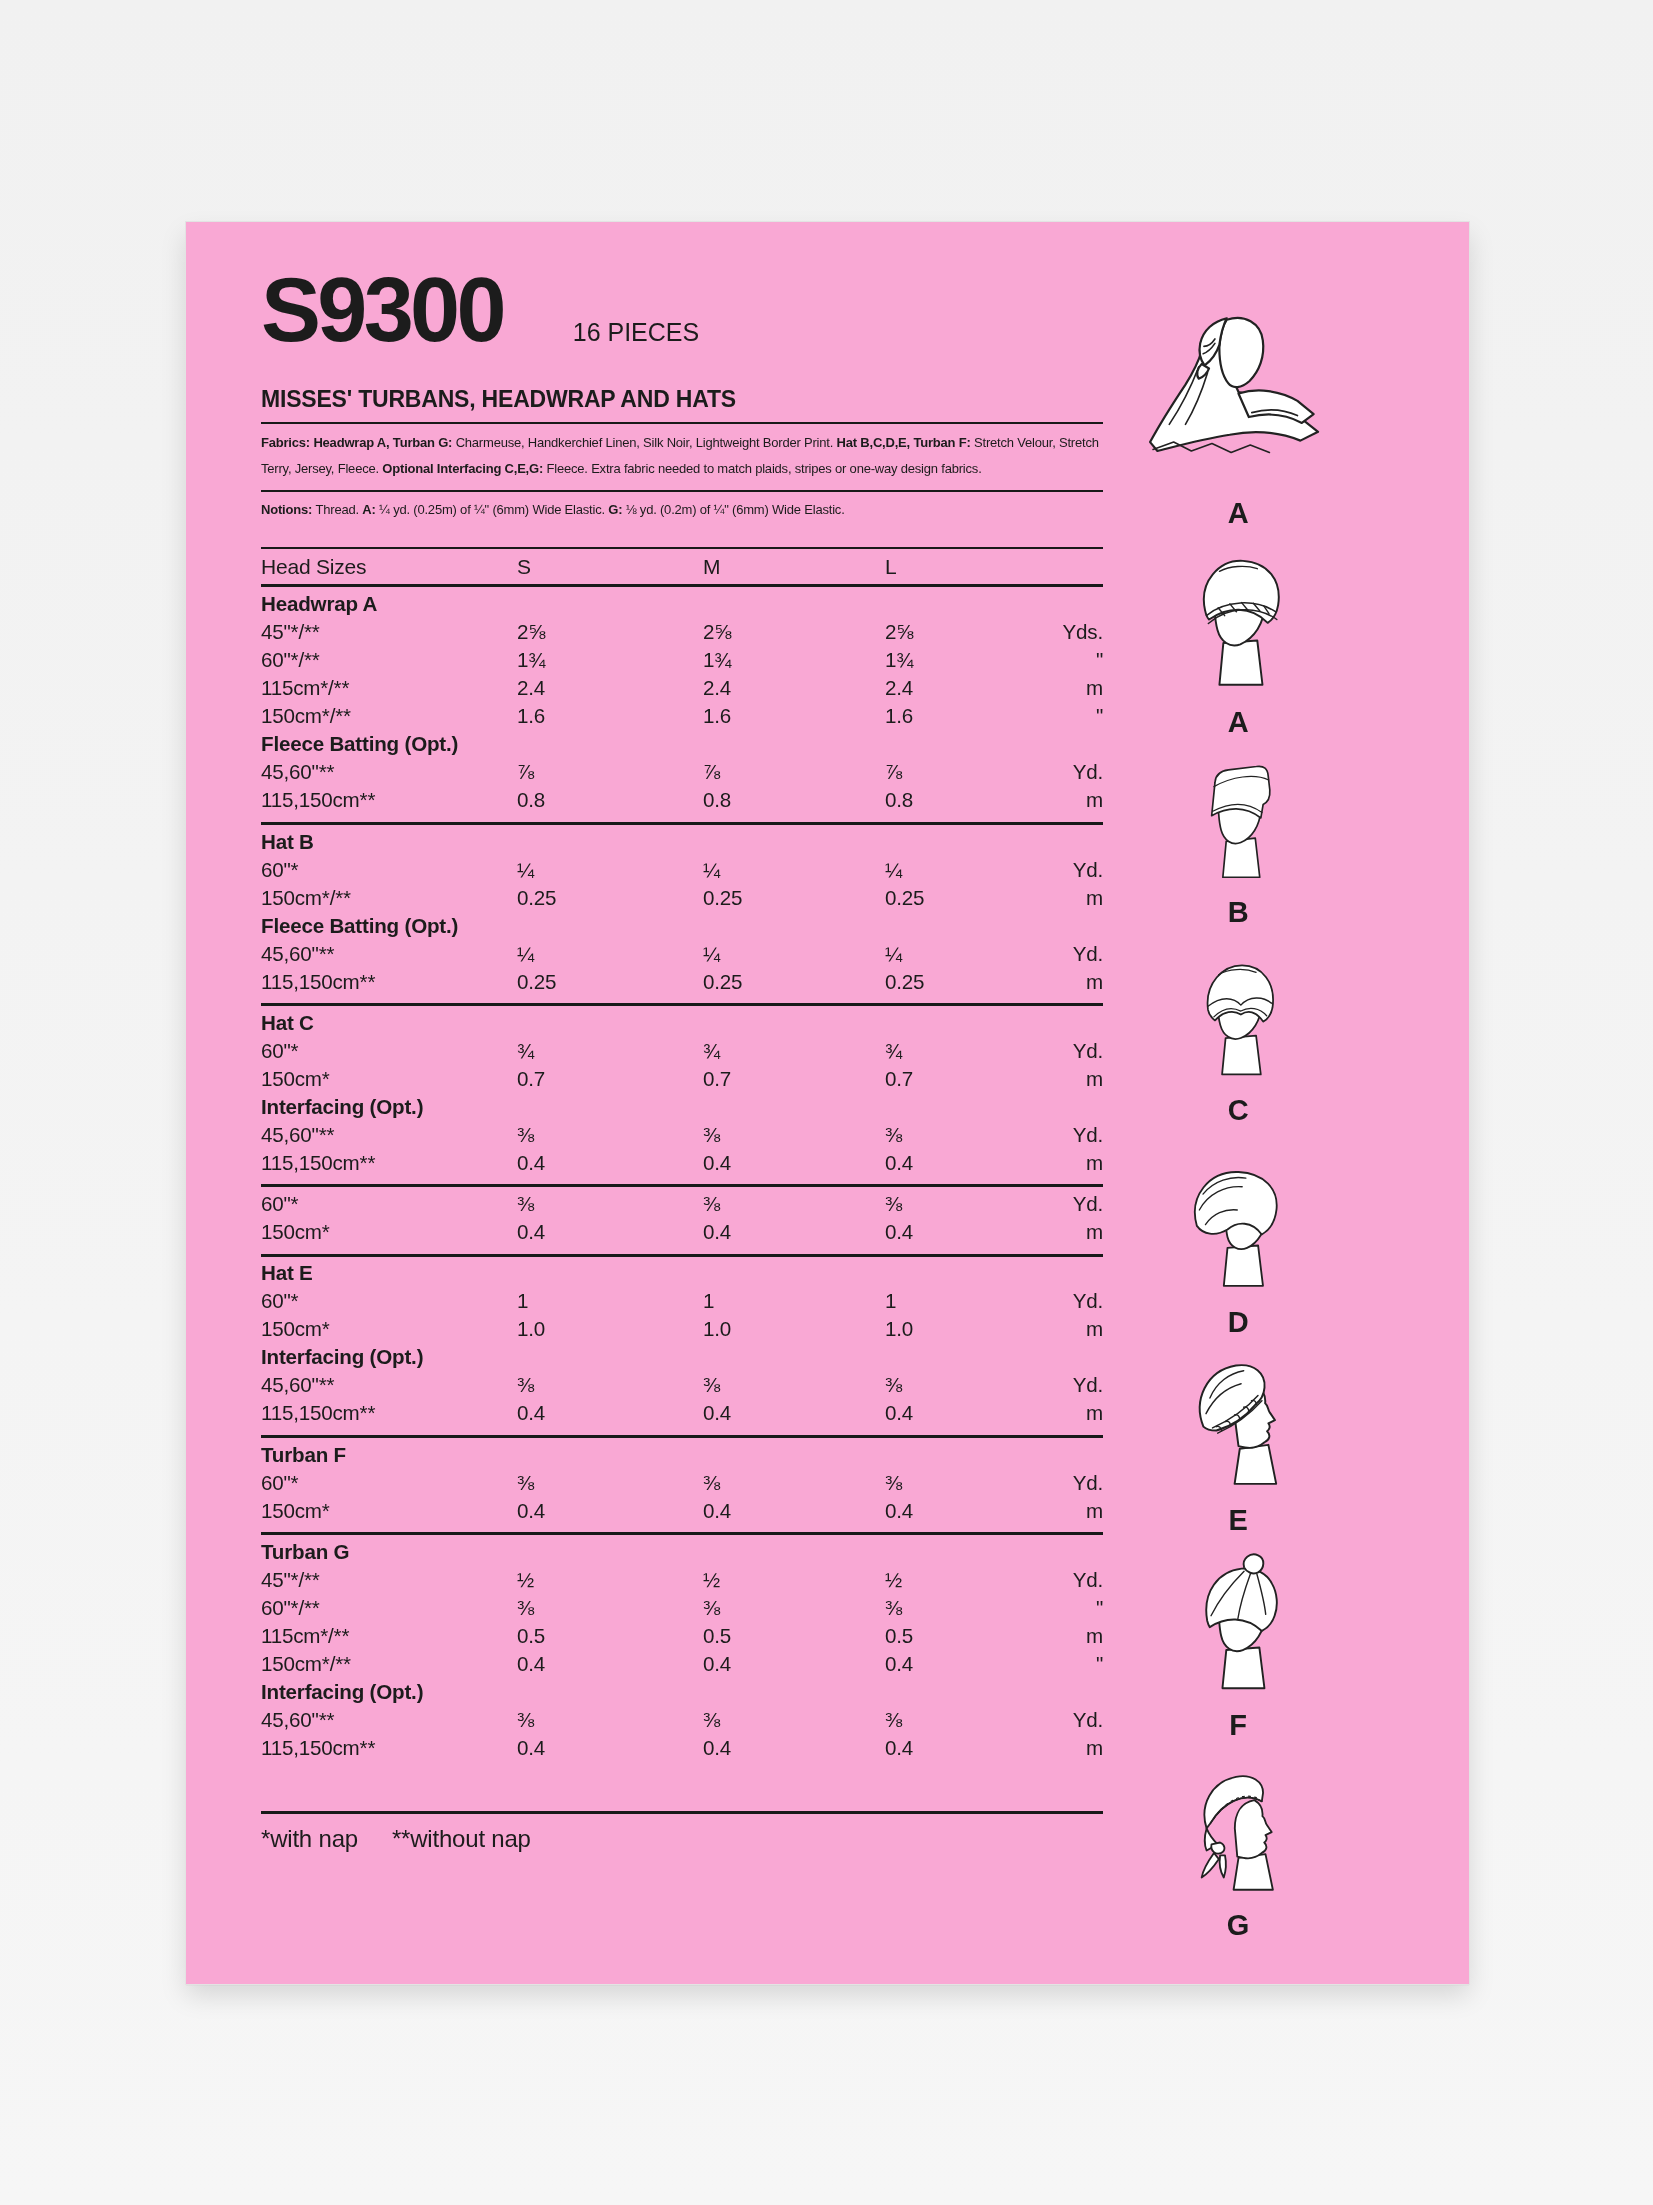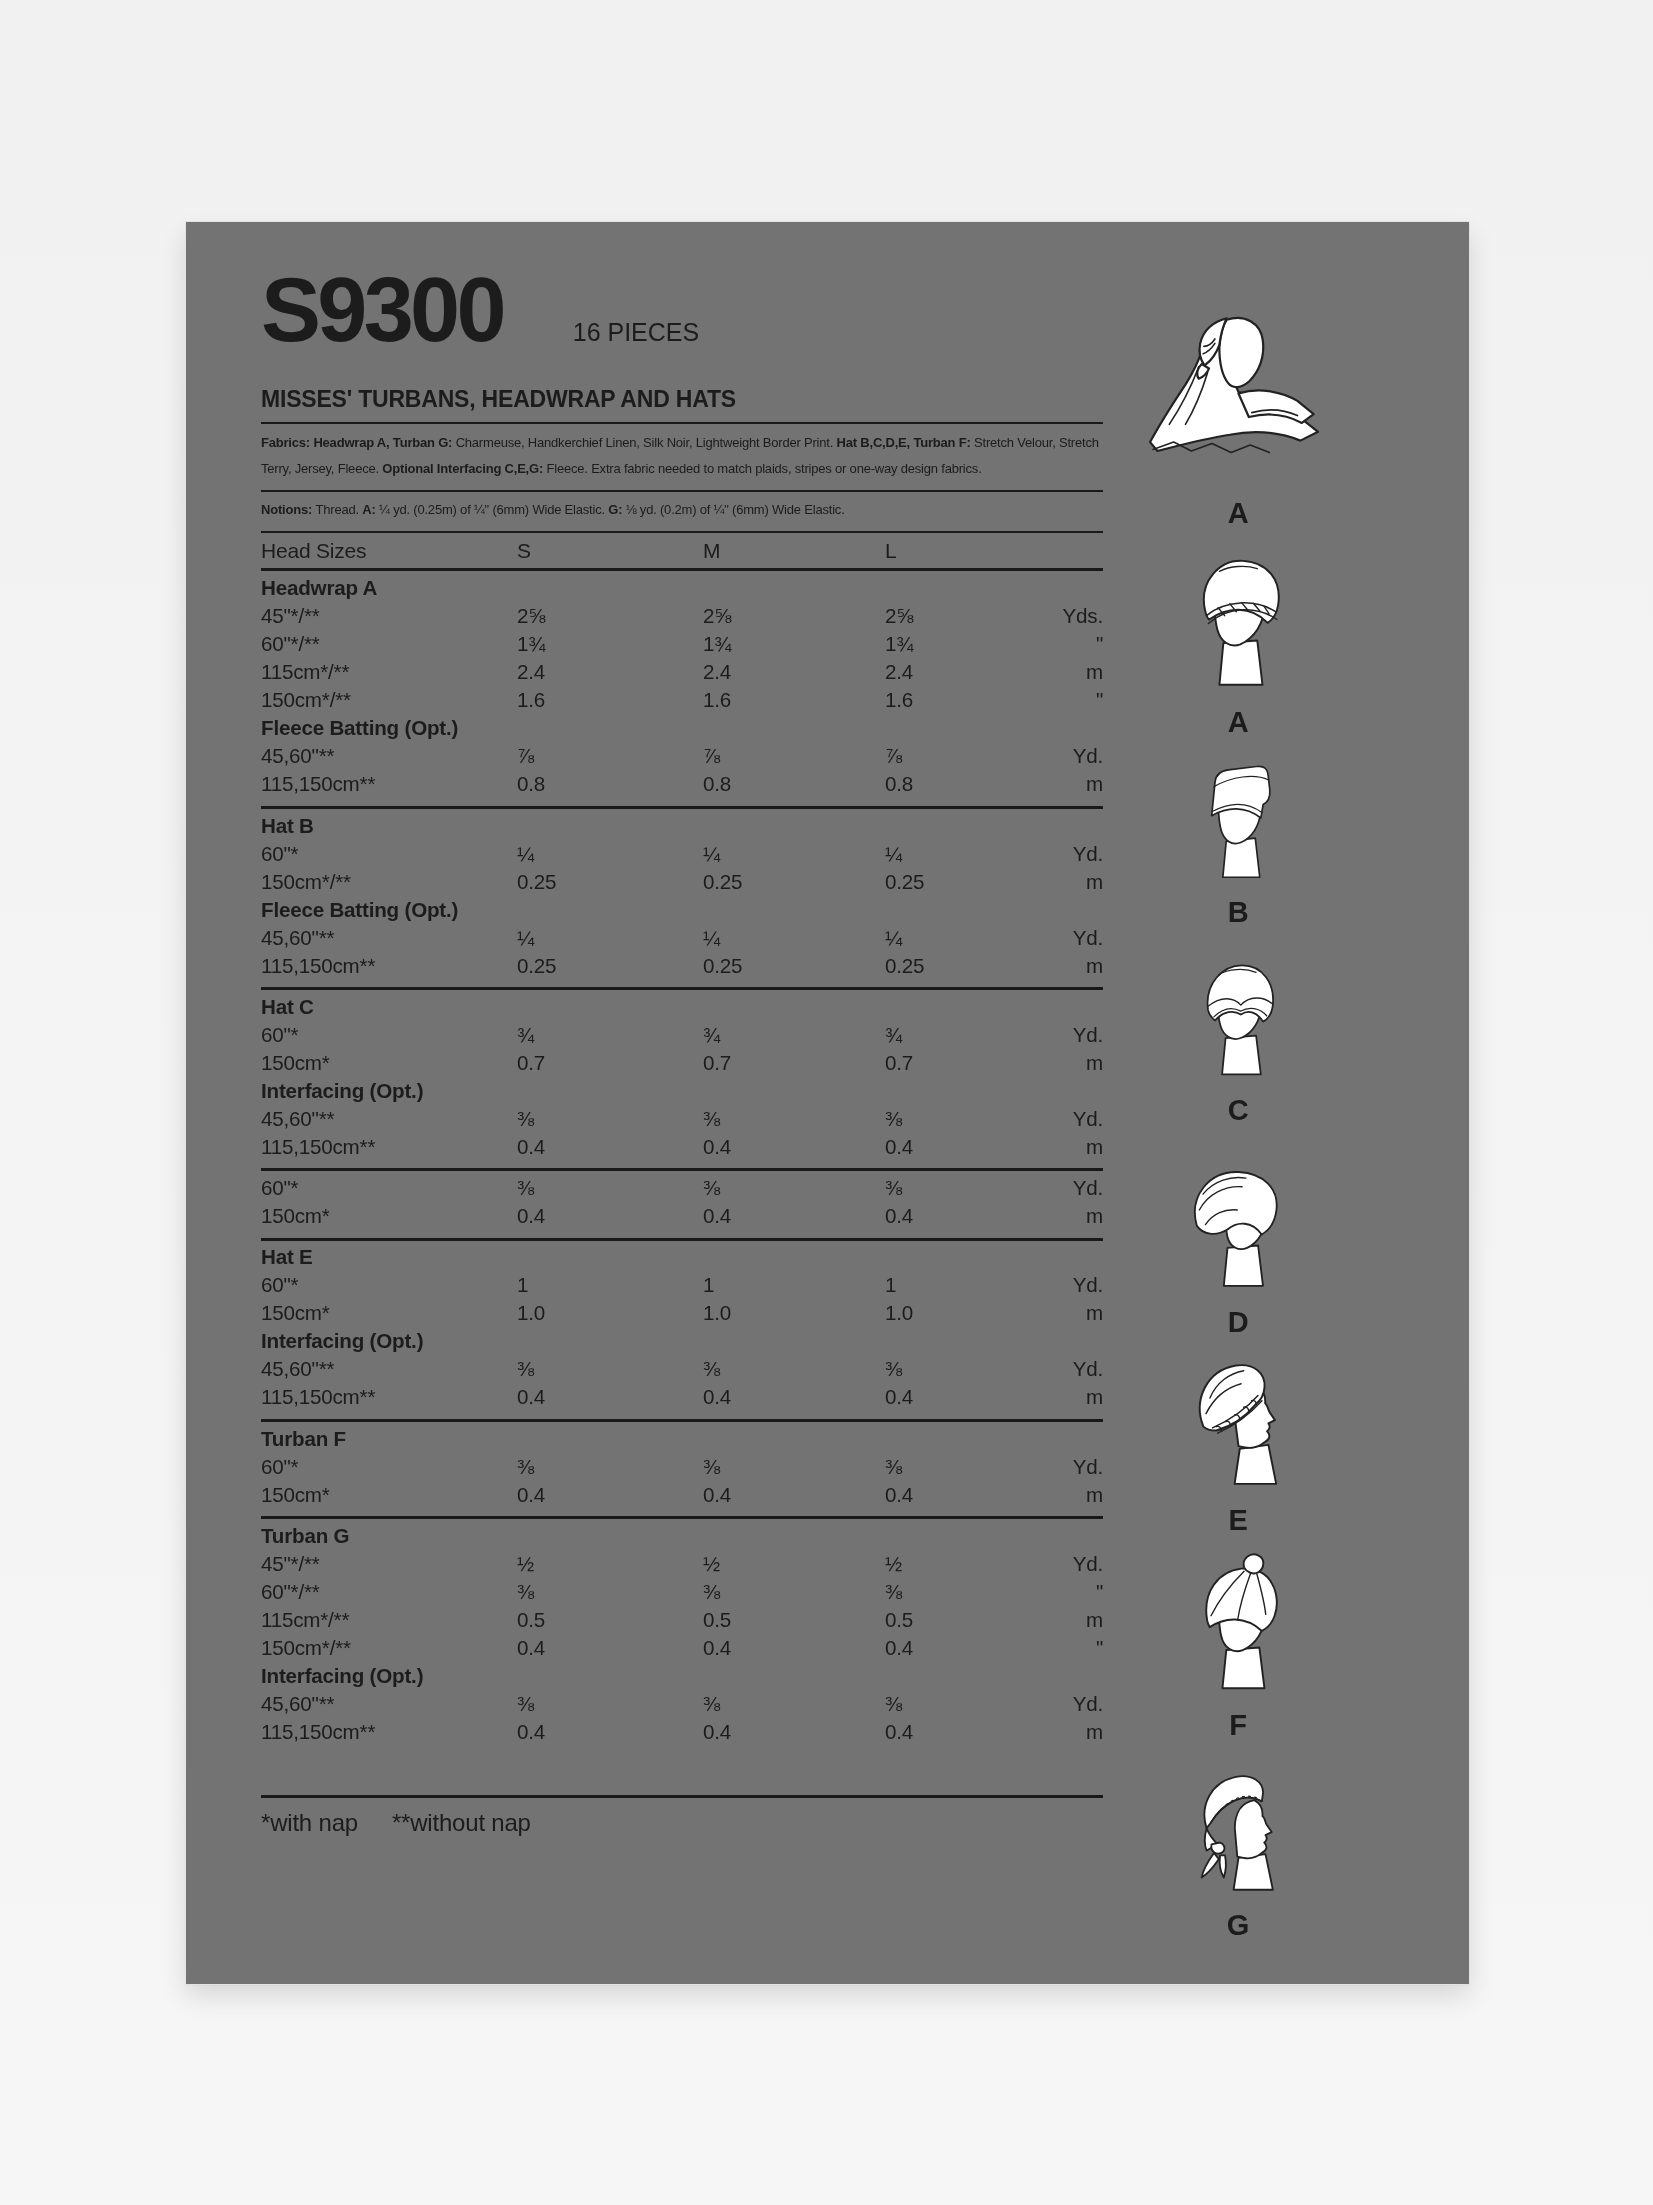--- a/index.html
+++ b/index.html
@@ -1,30 +1,30 @@
 <!DOCTYPE html>
 <html style="font-size:11.8px"><head>
 <meta charset="utf-8">
 <style>
   html,body{margin:0;padding:0}
   body{width:1654px;height:2205px;background:linear-gradient(180deg,#f1f1f1,#f6f6f6);font-family:"Liberation Sans",sans-serif;color:#1c1c1c}
   .stage{position:relative;width:1654px;height:2205px;overflow:hidden}
-  .page{position:absolute;left:186px;top:222px;width:1283px;height:1762px;background:#737373;
+  .page{position:absolute;left:186px;top:222px;width:1283px;height:1762px;background:#f9a8d4;
         box-shadow:0 11.8px 25px rgba(0,0,0,.13), 0 1.5px 0 rgba(0,0,0,.05);outline:0.7px solid #e3e3e3}
   .content{position:absolute;left:75px;top:0;width:842px;letter-spacing:-0.2px}
 
   .title-row{display:flex;align-items:baseline;margin-top:43px}
   .pattern-no{font-size:90px;font-weight:700;letter-spacing:-3.7px;line-height:1}
   .pieces{font-size:25px;font-weight:400;margin-left:70px;letter-spacing:0}
 
   .garment-title{font-size:23px;font-weight:700;margin:31px 0 0;padding-bottom:8.8px;border-bottom:2.9px solid #191919}
   .para{font-size:13px;line-height:26px;margin:6.6px 0 0}
   .para .b{font-weight:700}
   .para.fabrics{padding-bottom:8px;border-bottom:2.9px solid #191919}
-  .para.notions{margin-top:5.1px;margin-bottom:8px}
+  .para.notions{margin-top:5.1px;margin-bottom:24px}
 
   .yardage{border-top:2.9px solid #191919;font-size:20.6px}
   .t-head{display:grid;grid-template-columns:256px 186px 182px 146px 1fr;font-weight:400;
           padding:5.1px 0 5.9px;border-bottom:3.7px solid #191919;font-size:21px}
   .t-head .c4{text-align:right}
   .t-section{border-bottom:3.7px solid #191919;padding:2.9px 0 7.4px}
   .t-section:last-of-type{padding-bottom:49px}
   .t-sec{font-weight:700;height:28px;line-height:28px}
   .t-row{display:grid;grid-template-columns:256px 186px 182px 146px 1fr;height:28px;line-height:28px}
   .t-row .c4{text-align:right}

